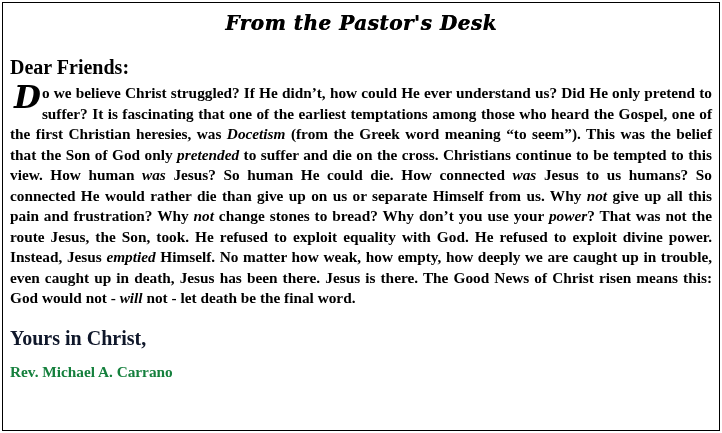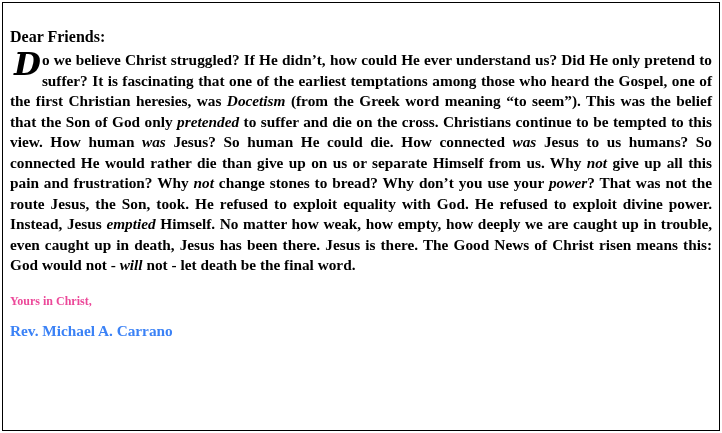--- a/index.html
+++ b/index.html
@@ -43,21 +43,21 @@
     font-size: 20px;
     letter-spacing: 0.5px;
     color: #000000;
     margin: 6px 0 0 0;
     line-height: 1.1;
     text-shadow: 0.5px 0 0 #000;
   }
   .salutation {
     font-family: "Liberation Serif", serif;
     font-weight: bold;
-    font-size: 16px;
+    font-size: 20px;
     color: #000000;
     margin-top: 22px;
     margin-bottom: 4px;
   }
   .body-text {
     font-family: "Liberation Serif", serif;
     font-weight: bold;
     font-size: 15.3px;
     line-height: 20.5px;
     color: #000000;
@@ -73,40 +73,41 @@
     line-height: 26px;
     float: left;
     padding: 0 1px 0 4px;
     margin-top: 1px;
   }
   .body-text i {
   }
   .closing {
     font-family: "Liberation Serif", serif;
     font-weight: bold;
-    font-size: 12px;
-    color: #ec4899;
+    font-size: 20px;
+    color: #0f172a;
     margin-top: 18px;
     margin-bottom: 0;
   }
   .signature {
     font-family: "Liberation Serif", serif;
     font-weight: bold;
     font-size: 15.3px;
-    color: #3b82f6;
+    color: #15803d;
     margin-top: 13px;
   }
 </style>
 </head>
 <body>
 
 <div class="page">
   <div class="frame"></div>
   <div class="content">
 
+    <div class="title">From the Pastor's Desk</div>
 
     <div class="salutation">Dear Friends:</div>
 
     <p class="body-text">
       <span class="dropcap">D</span><span>o we believe Christ struggled?  If He didn’t, how could He ever understand us?  Did He only pretend to suffer?  It is fascinating that one of the earliest temptations among those who heard the Gospel, one of the first Christian heresies, was </span><i>Docetism</i><span> (from the Greek word meaning “to seem”).  This was the belief that the Son of God only </span><i>pretended</i><span> to suffer and die on the cross.  Christians continue to be tempted to this view.  How human </span><i>was</i><span> Jesus?  So human He could die.  How connected </span><i>was</i><span> Jesus to us humans?  So connected He would rather die than give up on us or separate Himself from us.   Why </span><i>not</i><span> give up all this pain and frustration?  Why </span><i>not</i><span> change stones to bread? Why don’t you use your </span><i>power</i><span>?  That was not the route Jesus, the Son, took.  He refused to exploit equality with God.  He refused to exploit divine power.  Instead, Jesus </span><i>emptied</i><span> Himself.  No matter how weak, how empty, how deeply we are caught up in trouble, even caught up in death, Jesus has been there.  Jesus is there.  The Good News of Christ risen means this: God would not  -  </span><i>will</i><span> not  - let death be the final word.</span>
     </p>
 
     <div class="closing">Yours in Christ,</div>
     <div class="signature">Rev. Michael A. Carrano</div>
 

